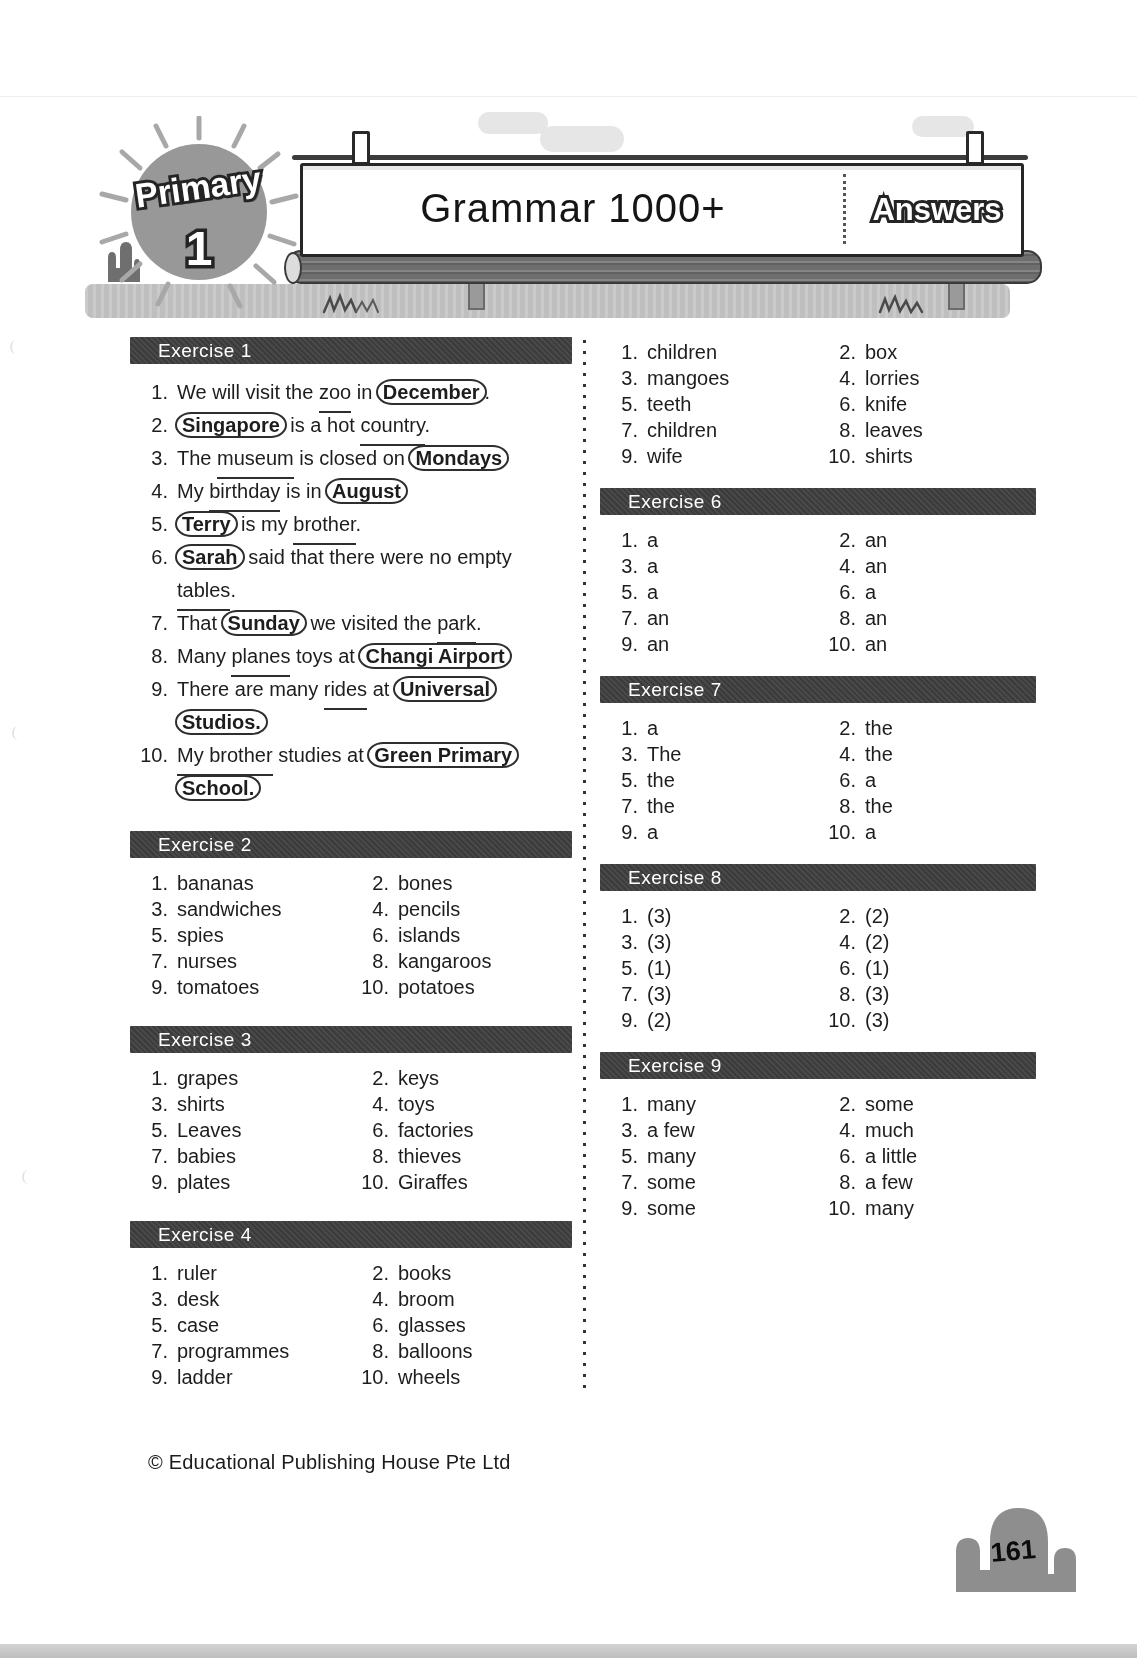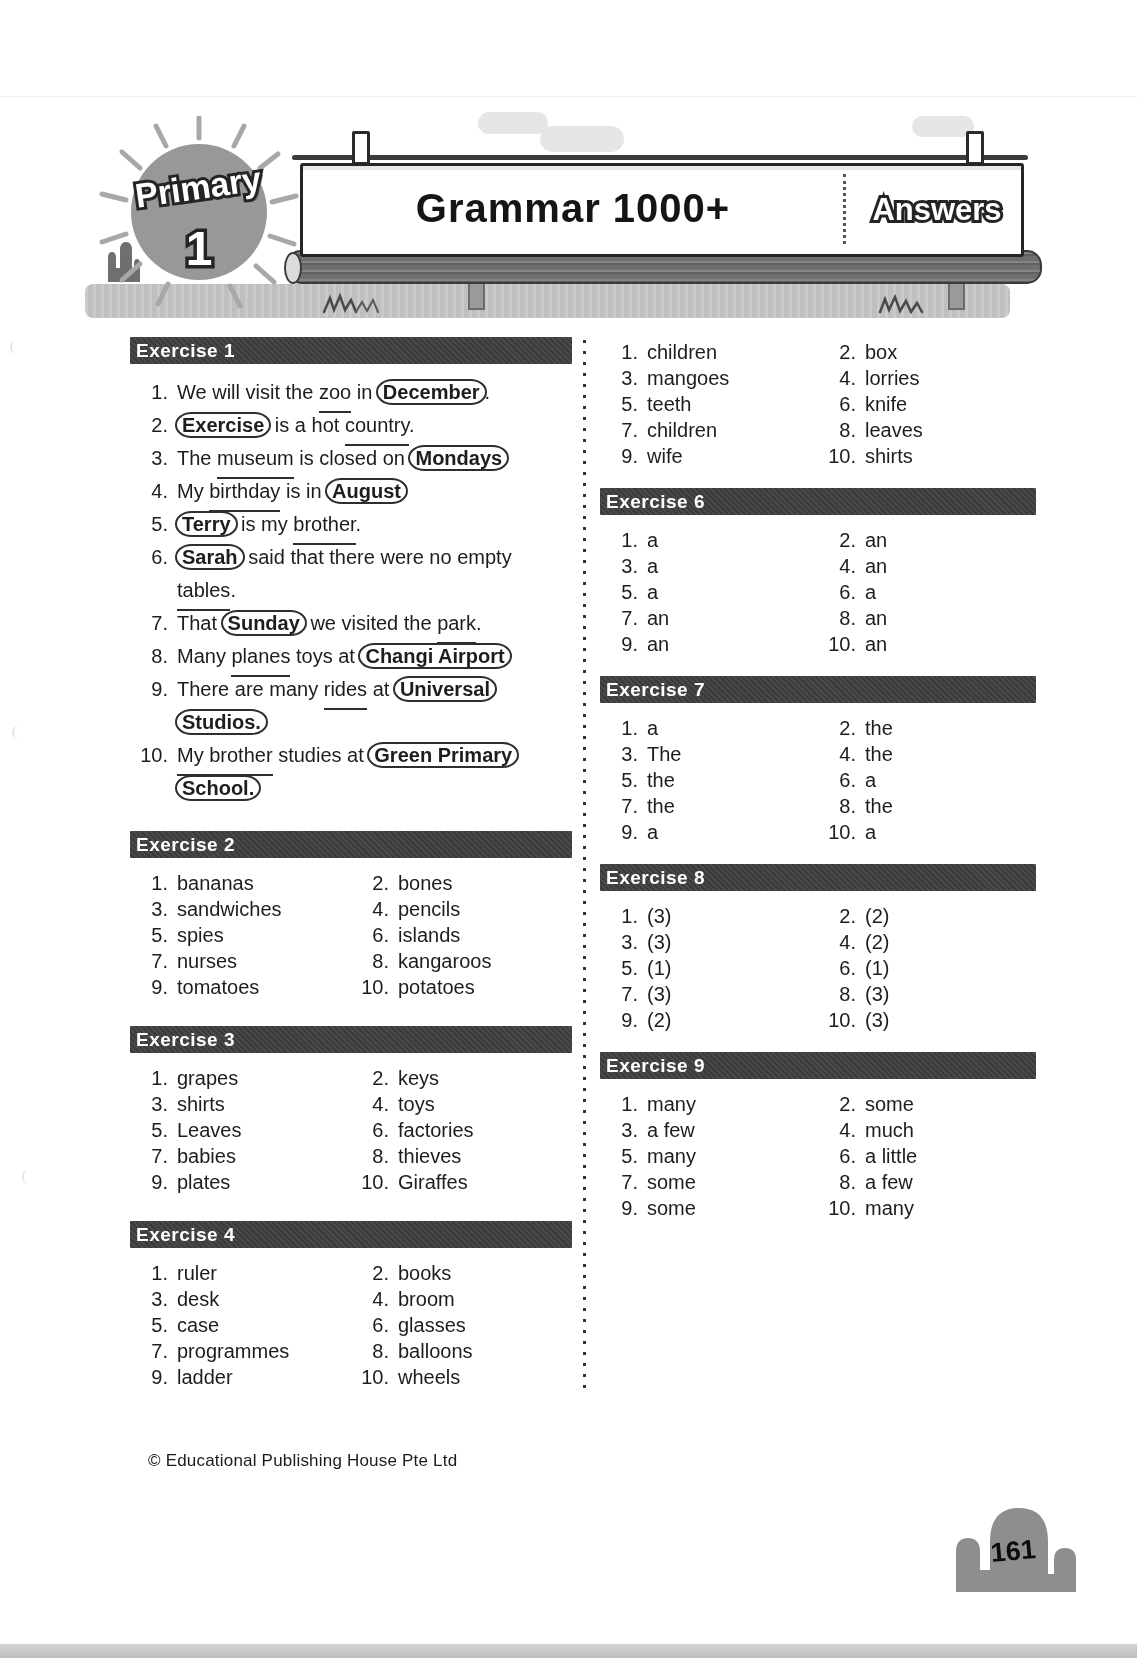--- a/index.html
+++ b/index.html
@@ -8,53 +8,53 @@
   .page-top-edge{position:absolute;left:0;top:96px;width:1137px;height:1px;background:#efefef;}
 
   
   .cloud{position:absolute;background:#e2e2e2;border-radius:20px;opacity:.85;}
   .toprail{position:absolute;left:292px;top:155px;width:736px;height:5px;background:#3c3c3c;border-radius:3px;}
   .hangpost{position:absolute;top:131px;width:12px;height:28px;background:#fff;border:3px solid #2a2a2a;border-radius:2px;}
   .signboard{position:absolute;left:300px;top:163px;width:718px;height:88px;background:#fff;
              border:3px solid #262626;border-radius:3px;box-shadow:inset 0 4px 0 #e8e8e8;}
   .sign-divider{position:absolute;left:540px;top:8px;height:70px;border-left:3px dotted #555;}
   .book-title{position:absolute;left:0;top:20px;width:540px;text-align:center;
-              font-size:40px;font-weight:bold;color:#151515;letter-spacing:1px;}
+              font-size:40px;font-weight:normal;color:#151515;letter-spacing:1px;}
   .log{position:absolute;left:286px;top:250px;width:752px;height:30px;background:#6e6e6e;
        border-radius:15px;border:2px solid #3a3a3a;
        background-image:repeating-linear-gradient(180deg, rgba(255,255,255,.16) 0 2px, rgba(0,0,0,.12) 2px 4px, transparent 4px 9px);}
   .log-end{position:absolute;left:284px;top:252px;width:14px;height:28px;background:#dcdcdc;border:2px solid #3a3a3a;border-radius:50%;}
   .logpost{position:absolute;width:13px;height:30px;background:#9a9a9a;border:2px solid #6b6b6b;}
   .grass{position:absolute;left:85px;top:284px;width:925px;height:34px;background:#bfbfbf;border-radius:8px;
          background-image:repeating-linear-gradient(90deg, rgba(255,255,255,.18) 0 3px, transparent 3px 8px);}
   .sunwrap{position:absolute;left:92px;top:116px;width:214px;height:196px;}
 
   
   .col{position:absolute;}
   .col-left{left:130px;top:337px;width:442px;}
   .col-right{left:600px;top:339px;width:436px;}
   .col-left .exercise-section{margin-bottom:26px;}
   .col-right .exercise-section{margin-bottom:19px;}
   .exbar{height:27px;background:#3b3b3b;display:flex;align-items:center;margin-bottom:12px;border-radius:1px;
          background-image:repeating-linear-gradient(45deg, rgba(255,255,255,.07) 0 2px, transparent 2px 4px);}
-  .exbar span{color:#fff;font-weight:bold;font-size:19px;padding-left:6px;letter-spacing:.5px;}
+  .exbar span{color:#fff;font-weight:normal;font-size:19px;padding-left:28px;letter-spacing:.5px;}
   .exlist{display:grid;grid-template-columns:1fr 1fr;font-size:20px;line-height:26px;}
   .exlist .item{display:flex;}
   .num{width:38px;text-align:right;margin-right:9px;flex:none;}
   .sentlist{font-size:20px;line-height:33px;}
   .sentlist .sitem{display:flex;}
   .sent{width:392px;}
   .u{border-bottom:2px solid #2e2e2e;padding-bottom:8px;}
   .c{border:2px solid #2e2e2e;border-radius:1.2em / 0.95em;padding:0 5px;margin:18px -2px;
      -webkit-box-decoration-break:clone;box-decoration-break:clone;font-weight:bold;}
   .divider-dotted{position:absolute;left:583px;top:340px;width:3px;height:1050px;
      background-image:repeating-linear-gradient(to bottom, #333 0 3px, transparent 3px 11px);}
 
   
-  .copyright{position:absolute;left:148px;top:1451px;font-size:17px;color:#1b1b1b;letter-spacing:.2px;}
+  .copyright{position:absolute;left:148px;top:1451px;font-size:20px;color:#1b1b1b;letter-spacing:.2px;}
   .badgewrap{position:absolute;left:950px;top:1494px;width:142px;height:100px;}
   .bottombar{position:absolute;left:0;top:1644px;width:1137px;height:14px;
              background:linear-gradient(#d4d4d4,#bdbdbd);}
   .margin-mark{position:absolute;width:10px;height:14px;border-left:2px solid #d8d8d8;border-radius:60% 0 0 60%;opacity:.7;}
 </style>
 </head>
 <body>
 
 <div class="page">
 
@@ -136,21 +136,21 @@
         <div class="exbar">
           <span>Exercise 1</span>
         </div>
         <div class="sentlist">
           <div class="sitem">
             <span class="num">1.</span>
             <span class="sent"><span>We will visit the </span><span class="u">zoo</span><span> in </span><span class="c">December</span><span>.</span></span>
           </div>
           <div class="sitem">
             <span class="num">2.</span>
-            <span class="sent"><span class="c">Exercise</span><span> is a hot </span><span class="u">country</span><span>.</span></span>
+            <span class="sent"><span class="c">Singapore</span><span> is a hot </span><span class="u">country</span><span>.</span></span>
           </div>
           <div class="sitem">
             <span class="num">3.</span>
             <span class="sent"><span>The </span><span class="u">museum</span><span> is closed on </span><span class="c">Mondays</span></span>
           </div>
           <div class="sitem">
             <span class="num">4.</span>
             <span class="sent"><span>My </span><span class="u">birthday</span><span> is in </span><span class="c">August</span></span>
           </div>
           <div class="sitem">

